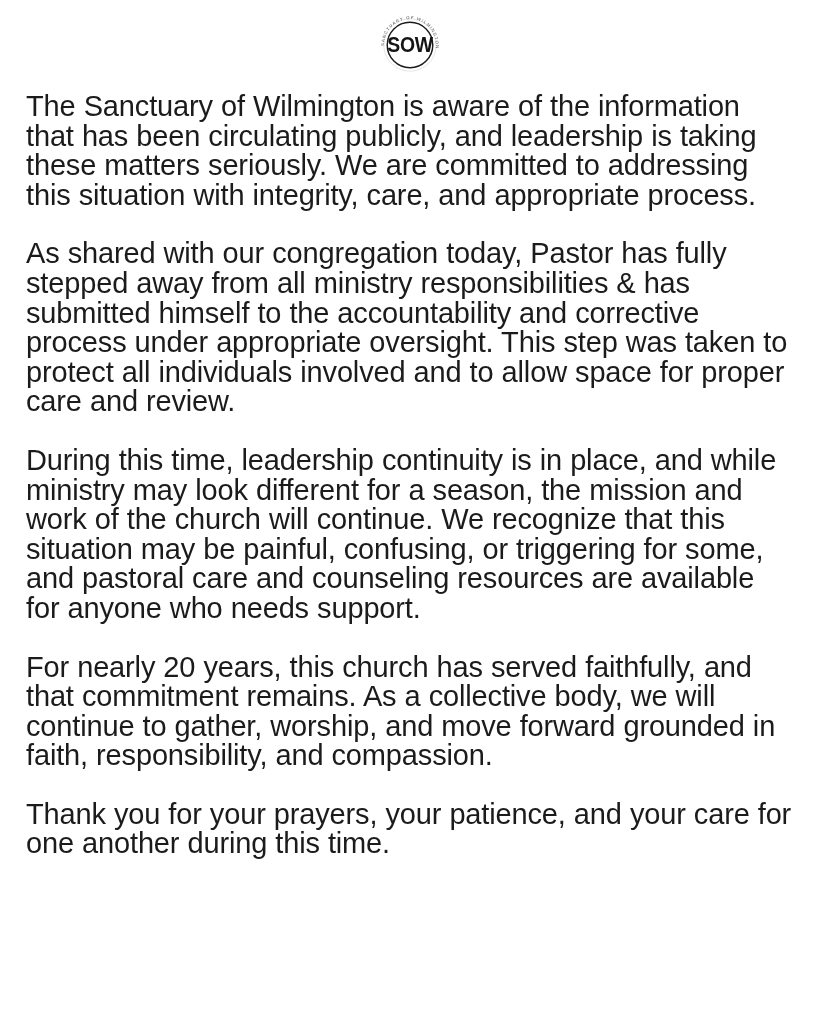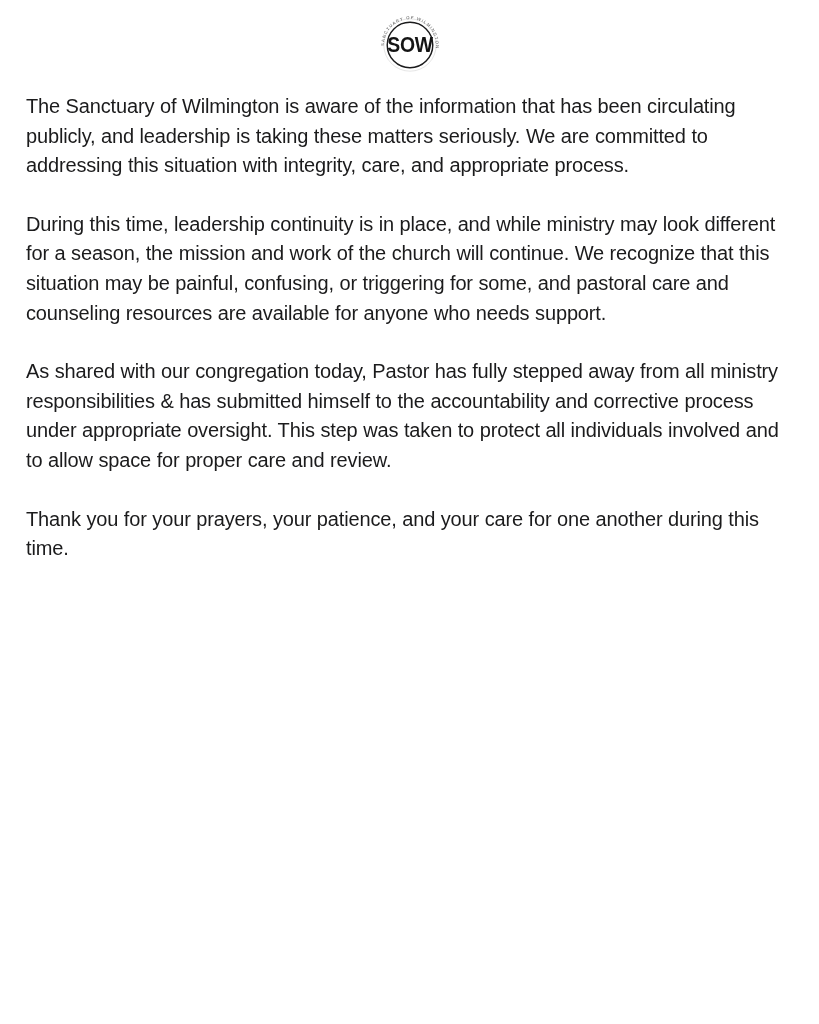--- a/index.html
+++ b/index.html
@@ -51,21 +51,21 @@
   
   .statement-body {
     padding: 0 26px 0 26px;
     box-sizing: border-box;
     flex: 1 1 auto;
   }
 
   .statement-paragraph {
     color: #1b1b1c;
     font-family: "Liberation Sans", sans-serif;
-    font-size: 20px;
+    font-size: 29px;
     line-height: 29.6px;
     letter-spacing: -0.15px;
     margin: 0 0 29px 0;
     text-align: left;
     word-spacing: 0.2px;
   }
 
   .statement-paragraph:last-child {
     margin-bottom: 8px;
   }
@@ -86,18 +86,19 @@
         <text font-family="'Liberation Sans', sans-serif" font-size="6.2" letter-spacing="1.6" fill="#4a4a4a">
           <textPath href="#ringArc" startOffset="26%" text-anchor="middle">SANCTUARY OF WILMINGTON</textPath>
         </text>
         <text x="50" y="50" text-anchor="middle" dominant-baseline="central" font-family="'Liberation Sans', sans-serif" font-size="28" font-weight="bold" letter-spacing="-0.4" fill="#141414" transform="scale(1.02,1.16) translate(-1,-7.6)">SOW</text>
       </svg>
     </div>
   </div>
 
   <div class="statement-body">
     <p class="statement-paragraph">The Sanctuary of Wilmington is aware of the information that has been circulating publicly, and leadership is taking these matters seriously. We are committed to addressing this situation with integrity, care, and appropriate process.</p>
+    <p class="statement-paragraph">As shared with our congregation today, Pastor has fully stepped away from all ministry responsibilities &amp; has submitted himself to the accountability and corrective process under appropriate oversight. This step was taken to protect all individuals involved and to allow space for proper care and review.</p>
     <p class="statement-paragraph">During this time, leadership continuity is in place, and while ministry may look different for a season, the mission and work of the church will continue. We recognize that this situation may be painful, confusing, or triggering for some, and pastoral care and counseling resources are available for anyone who needs support.</p>
-    <p class="statement-paragraph">As shared with our congregation today, Pastor has fully stepped away from all ministry responsibilities &amp; has submitted himself to the accountability and corrective process under appropriate oversight. This step was taken to protect all individuals involved and to allow space for proper care and review.</p>
+    <p class="statement-paragraph">For nearly 20 years, this church has served faithfully, and that commitment remains. As a collective body, we will continue to gather, worship, and move forward grounded in faith, responsibility, and compassion.</p>
     <p class="statement-paragraph">Thank you for your prayers, your patience, and your care for one another during this time.</p>
   </div>
 
 </div>
 
 </body></html>

